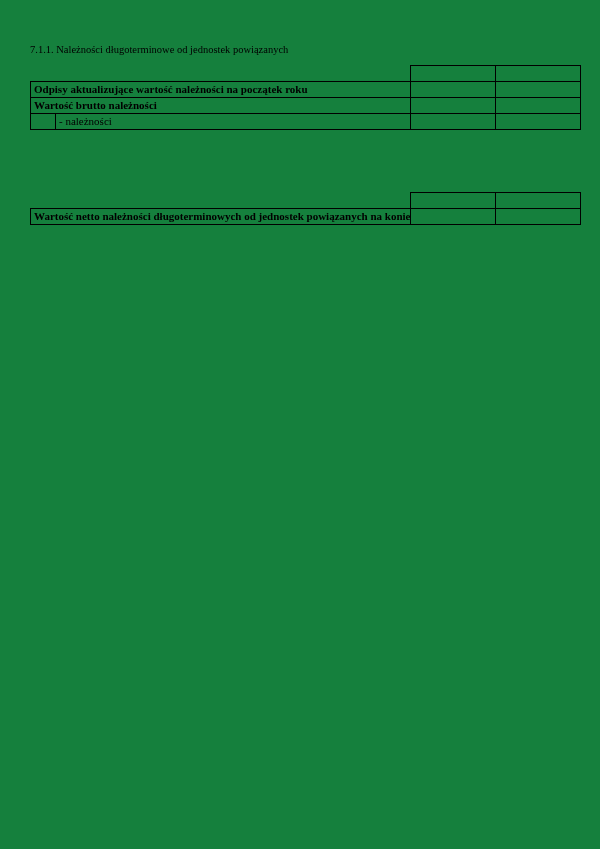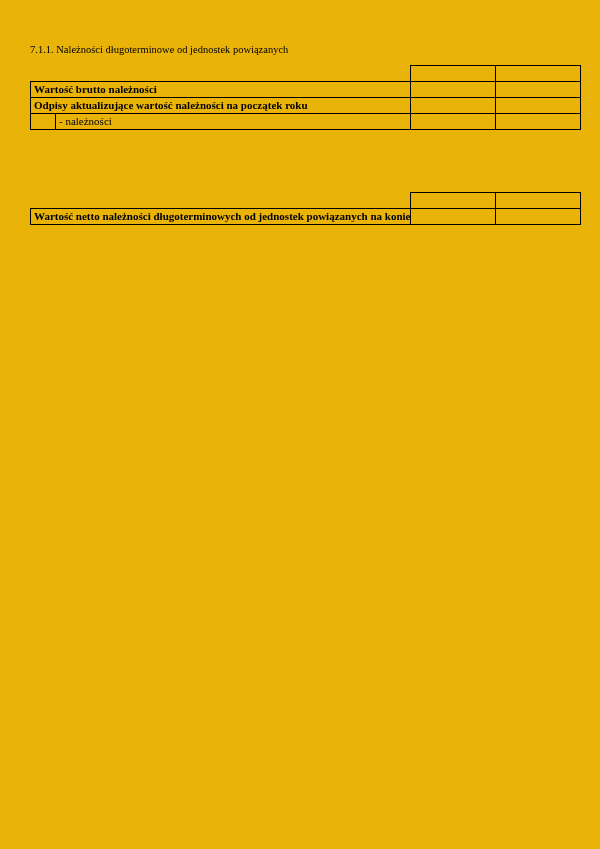--- a/index.html
+++ b/index.html
@@ -5,21 +5,21 @@
   * { margin: 0; padding: 0; box-sizing: border-box; }
   html, body { background: #ffffff; }
   body {
     width: 600px; height: 849px;
     font-family: "Liberation Serif", serif;
     color: #000;
   }
   .page {
     position: relative;
     width: 600px; height: 849px;
-    background: #eab308;
+    background: #15803d;
     overflow: hidden;
   }
   .doc-title {
     position: absolute;
     left: 30px; top: 44px;
     font-size: 10.5px;
     font-weight: normal;
     white-space: nowrap;
   }
   table.frm {
@@ -62,26 +62,26 @@
         <col style="width:85px">
         <col style="width:85px">
     </colgroup>
     <tbody>
         <tr>
       <td colspan="2" class="spacer"></td>
       <td></td>
       <td></td>
     </tr>
     <tr>
-      <td colspan="2" class="bold">Wartość brutto należności</td>
+      <td colspan="2" class="bold">Odpisy aktualizujące wartość należności na początek roku</td>
       <td></td>
       <td></td>
     </tr>
     <tr>
-      <td colspan="2" class="bold">Odpisy aktualizujące wartość należności na początek roku</td>
+      <td colspan="2" class="bold">Wartość brutto należności</td>
       <td></td>
       <td></td>
     </tr>
     <tr>
       <td></td>
       <td>- należności</td>
       <td></td>
       <td></td>
     </tr>
   </tbody>

